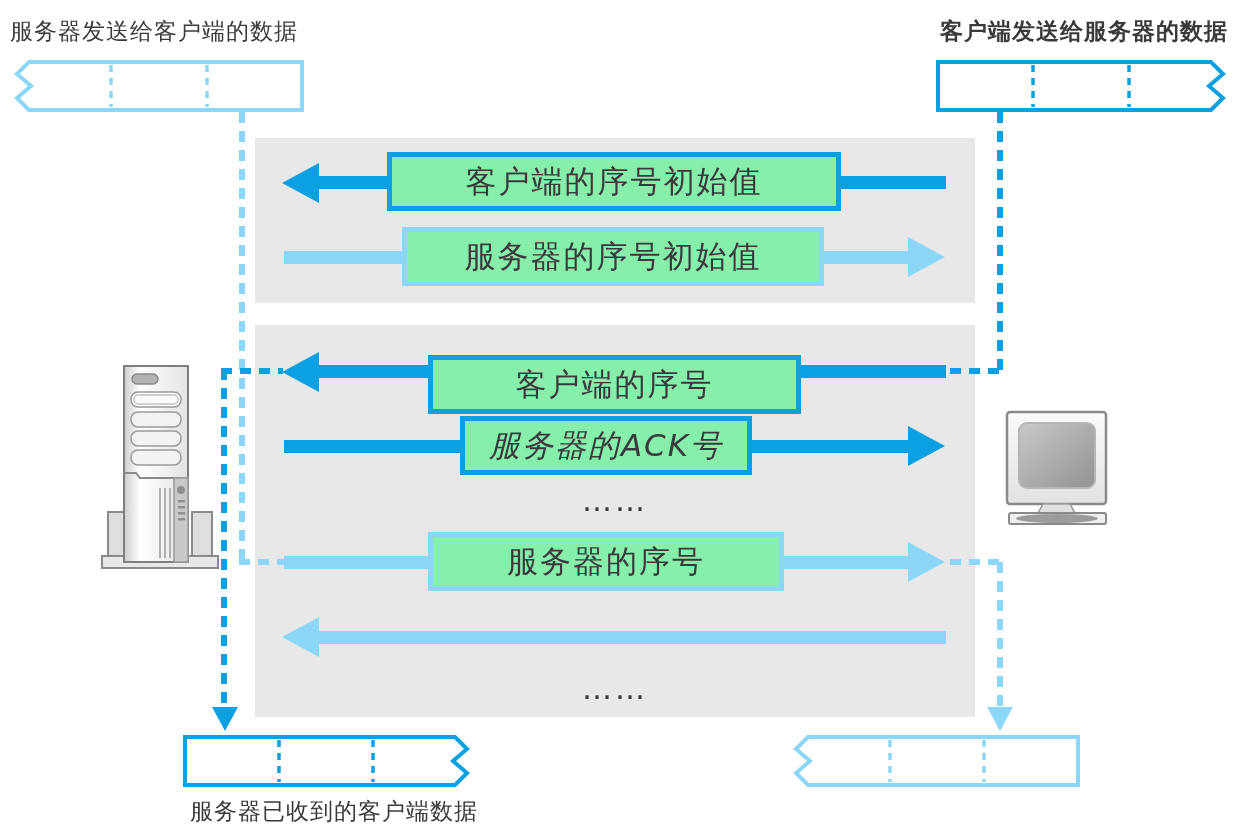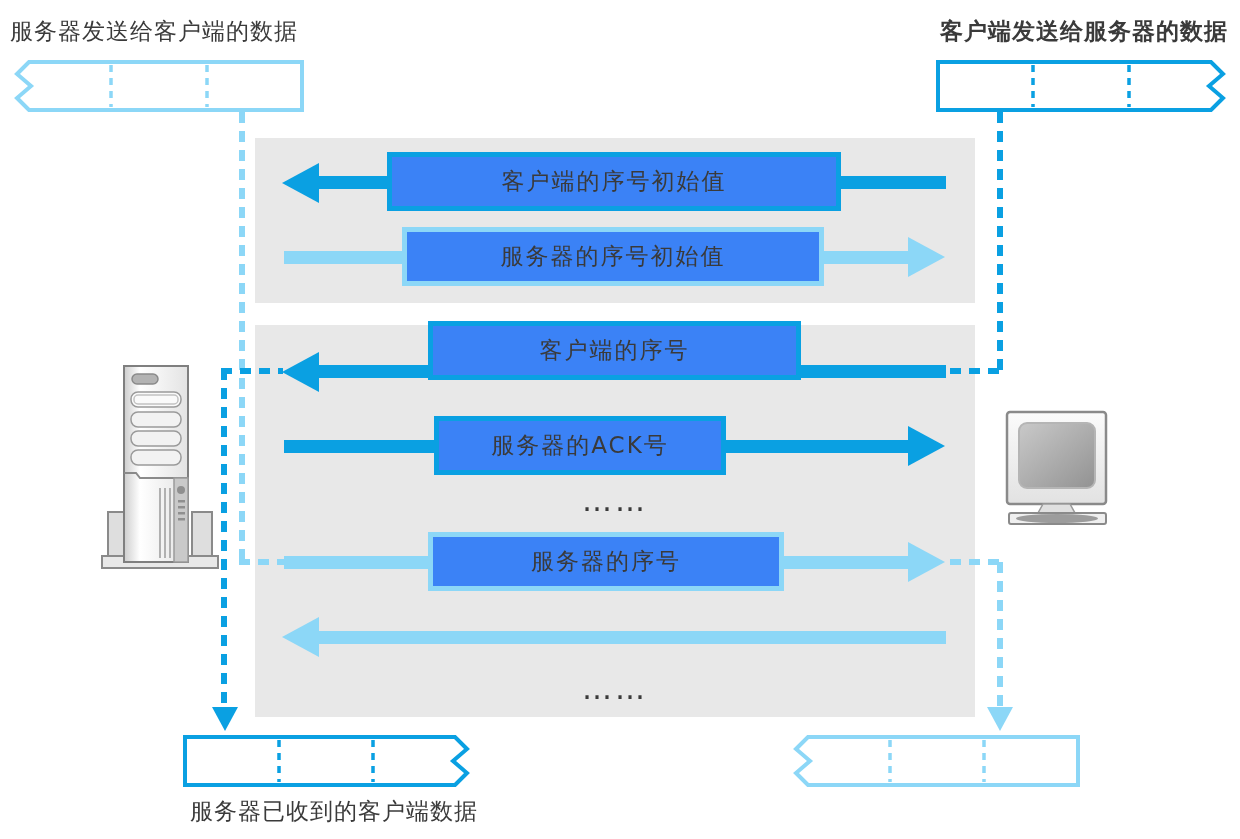--- a/index.html
+++ b/index.html
@@ -13,22 +13,22 @@
   #stage{position:relative;width:1240px;height:839px;background:#fff;overflow:hidden;}
   .abs{position:absolute;}
   .lbl{font-size:23px;color:var(--text-gray);white-space:nowrap;letter-spacing:1px;}
   .panel{background:var(--panel-gray);}
   .dark{--c:var(--dark-blue);}
   .light{--c:var(--light-blue);}
   .shaft{height:13px;background:var(--c);}
   .head-left{width:0;height:0;border-style:solid;border-width:20px 37px 20px 0;border-color:transparent;border-right-color:var(--c);}
   .head-right{width:0;height:0;border-style:solid;border-width:20px 0 20px 37px;border-color:transparent;border-left-color:var(--c);}
   .head-down{width:0;height:0;border-style:solid;border-width:24px 13px 0 13px;border-color:transparent;border-top-color:var(--c);}
-  .lbox{border:5px solid var(--c);background:#3b82f6;display:flex;align-items:center;justify-content:center;
-        font-size:23px;color:var(--text-gray);letter-spacing:2px;height:59px;}
+  .lbox{border:5px solid var(--c);background:#86efac;display:flex;align-items:center;justify-content:center;
+        font-size:31px;color:var(--text-gray);letter-spacing:2px;height:59px;}
   .vdash{width:6px;background:repeating-linear-gradient(to bottom,var(--c) 0 11px,transparent 11px 19px);}
   .hdash{height:6px;background:repeating-linear-gradient(to right,var(--c) 0 11px,transparent 11px 19px);}
   .dots{font-size:30px;color:var(--text-gray);letter-spacing:3px;text-align:center;line-height:30px;}
   svg{display:block;}
 </style>
 </head>
 <body>
 
 <div id="stage">
 
@@ -64,25 +64,25 @@
   <div class="abs shaft dark" style="left:316px;top:176px;width:630px;"></div>
   <div class="abs head-left dark" style="left:282px;top:163px;"></div>
   <div class="abs lbox dark" style="left:387px;top:152px;width:454px;">客户端的序号初始值</div>
 
   <div class="abs shaft light" style="left:284px;top:251px;width:626px;"></div>
   <div class="abs head-right light" style="left:908px;top:237px;"></div>
   <div class="abs lbox light" style="left:402px;top:227px;width:422px;">服务器的序号初始值</div>
 
   <div class="abs shaft dark" style="left:316px;top:365px;width:630px;"></div>
   <div class="abs head-left dark" style="left:282px;top:352px;"></div>
-  <div class="abs lbox dark" style="left:428px;top:321px;width:373px;">客户端的序号</div>
+  <div class="abs lbox dark" style="left:428px;top:355px;width:373px;">客户端的序号</div>
 
   <div class="abs shaft dark" style="left:284px;top:440px;width:626px;"></div>
   <div class="abs head-right dark" style="left:908px;top:426px;"></div>
-  <div class="abs lbox dark" style="left:434px;top:416px;width:292px;">服务器的ACK号</div>
+  <div class="abs lbox dark" style="left:460px;top:416px;width:292px;font-style:italic;">服务器的ACK号</div>
 
   <div class="abs dots" style="left:520px;top:486px;width:190px;">……</div>
 
   <div class="abs shaft light" style="left:284px;top:556px;width:626px;"></div>
   <div class="abs head-right light" style="left:908px;top:542px;"></div>
   <div class="abs lbox light" style="left:428px;top:532px;width:356px;">服务器的序号</div>
 
   <div class="abs shaft light" style="left:316px;top:631px;width:630px;"></div>
   <div class="abs head-left light" style="left:282px;top:617px;"></div>
 

